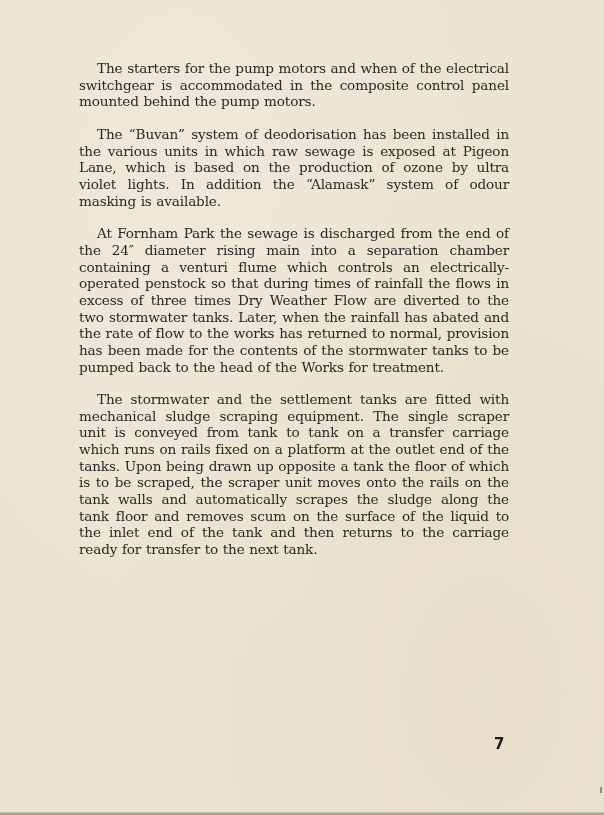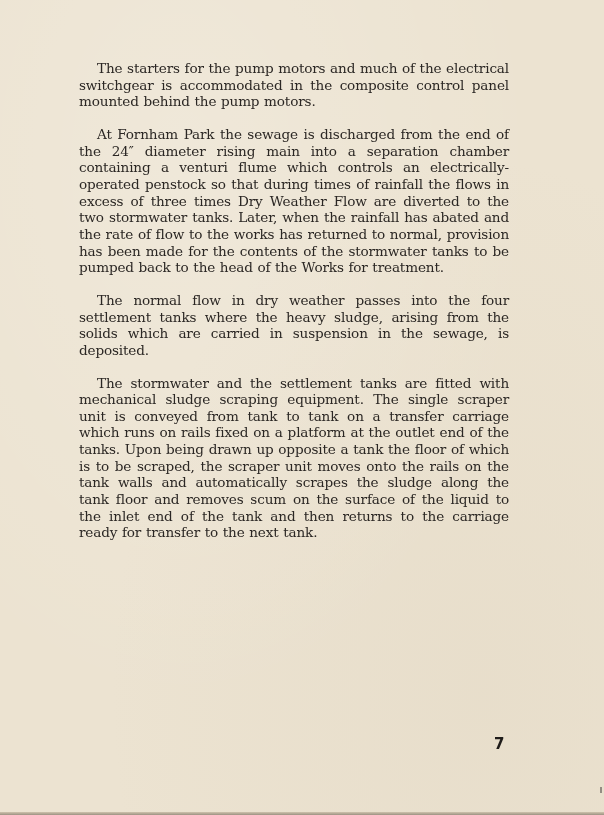--- a/index.html
+++ b/index.html
@@ -64,21 +64,21 @@
       height: 6px;
       background: #6e6a63;
       opacity: 0.7;
     }
   </style>
 </head>
 <body>
 
 <div class="page">
   <div class="text-column">
-    <p class="para">The starters for the pump motors and much of the electrical switchgear is accommodated in the composite control panel mounted behind the pump motors.</p>
+    <p class="para">The starters for the pump motors and when of the electrical switchgear is accommodated in the composite control panel mounted behind the pump motors.</p>
+    <p class="para">The “Buvan” system of deodorisation has been installed in the various units in which raw sewage is exposed at Pigeon Lane, which is based on the production of ozone by ultra violet lights.  In addition the “Alamask” system of odour masking is available.</p>
     <p class="para">At Fornham Park the sewage is discharged from the end of the 24″ diameter rising main into a separation chamber containing a venturi flume which controls an electrically-operated penstock so that during times of rainfall the flows in excess of three times Dry Weather Flow are diverted to the two stormwater tanks.  Later, when the rainfall has abated and the rate of flow to the works has returned to normal, provision has been made for the contents of the stormwater tanks to be pumped back to the head of the Works for treatment.</p>
-    <p class="para">The normal flow in dry weather passes into the four settlement tanks where the heavy sludge, arising from the solids which are carried in suspension in the sewage, is deposited.</p>
     <p class="para">The stormwater and the settlement tanks are fitted with mechanical sludge scraping equipment.  The single scraper unit is conveyed from tank to tank on a transfer carriage which runs on rails fixed on a platform at the outlet end of the tanks.  Upon being drawn up opposite a tank the floor of which is to be scraped, the scraper unit moves onto the rails on the tank walls and automatically scrapes the sludge along the tank floor and removes scum on the surface of the liquid to the inlet end of the tank and then returns to the carriage ready for transfer to the next tank.</p>
   </div>
   <div class="page-number">7</div>
   <div class="scan-mark"></div>
   <div class="bottom-edge"></div>
 </div>
 
 </body></html>

